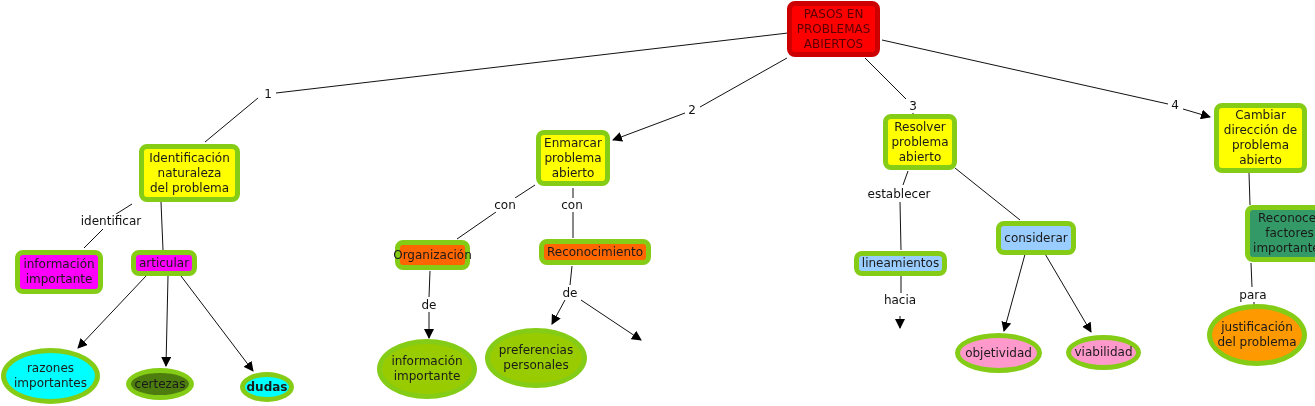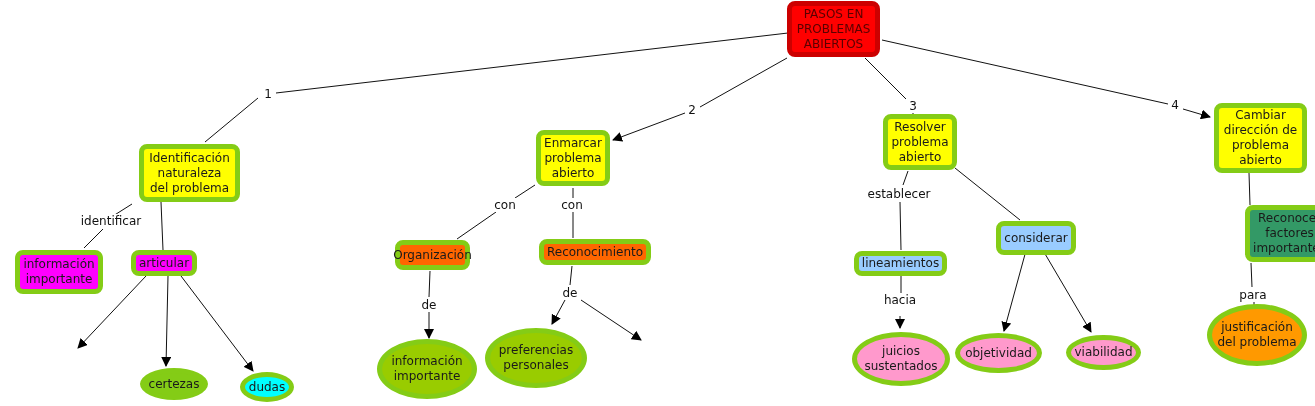--- a/index.html
+++ b/index.html
@@ -71,31 +71,31 @@
 
   <div class="node rect" style="left:787px;top:1px;width:93px;height:56px;background:#ff0000;color:#5a0000;border-color:#cc0000;">PASOS EN PROBLEMAS ABIERTOS</div>
 
   <div class="node rect" style="left:115px;top:144px;width:101px;height:58px;background:#ffff00;margin-left:24px;">Identificación naturaleza del problema</div>
   <div class="node rect" style="left:536px;top:130px;width:74px;height:56px;background:#ffff00;">Enmarcar problema abierto</div>
   <div class="node rect" style="left:1214px;top:103px;width:93px;height:70px;background:#ffff00;">Cambiar dirección de problema abierto</div>
   <div class="node rect" style="left:883px;top:114px;width:74px;height:56px;background:#ffff00;">Resolver problema abierto</div>
 
   <div class="node rect" style="left:15px;top:250px;width:88px;height:44px;background:#ff00ff;">información importante</div>
   <div class="node rect" style="left:131px;top:250px;width:66px;height:26px;background:#ff00ff;">articular</div>
-  <div class="node ellipse" style="left:140px;top:368px;width:68px;height:32px;background:#84cc16;">certezas</div>
-  <div class="node ellipse" style="left:240px;top:372px;width:54px;height:30px;background:#00ffff;">dudas</div>
+  <div class="node ellipse" style="left:1px;top:348px;width:99px;height:56px;background:#00ffff;">razones importantes</div>
+  <div class="node ellipse" style="left:126px;top:368px;width:68px;height:32px;background:#4d7c0f;">certezas</div>
+  <div class="node ellipse" style="left:240px;top:372px;width:54px;height:30px;background:#00ffff;font-weight:bold;">dudas</div>
 
   <div class="node rect" style="left:383px;top:240px;width:75px;height:30px;background:#ff6600;margin-left:12px;">Organización</div>
   <div class="node rect" style="left:517px;top:239px;width:112px;height:26px;background:#ff6600;margin-left:22px;">Reconocimiento</div>
   <div class="node ellipse" style="left:377px;top:339px;width:100px;height:60px;background:#99cc00;">información importante</div>
   <div class="node ellipse" style="left:485px;top:328px;width:102px;height:60px;background:#99cc00;">preferencias personales</div>
 
   <div class="node rect" style="left:854px;top:251px;width:93px;height:25px;background:#99ccff;">lineamientos</div>
   <div class="node rect" style="left:996px;top:221px;width:80px;height:34px;background:#99ccff;">considerar</div>
-  <div class="node ellipse" style="left:852px;top:332px;width:98px;height:54px;background:#ff99cc;">juicios sustentados</div>
   <div class="node ellipse" style="left:955px;top:333px;width:87px;height:40px;background:#ff99cc;">objetividad</div>
   <div class="node ellipse" style="left:1066px;top:335px;width:75px;height:35px;background:#ff99cc;">viabilidad</div>
 
   <div class="node rect" style="left:1205px;top:205px;width:89px;height:57px;background:#339966;margin-left:40px;">Reconocer factores importantes</div>
   <div class="node ellipse" style="left:1207px;top:304px;width:100px;height:62px;background:#ff9900;">justificación del problema</div>
 
   <span class="lbl" style="left:268px;top:94px;">1</span>
   <span class="lbl" style="left:692px;top:110px;">2</span>
   <span class="lbl" style="left:913px;top:106px;">3</span>
   <span class="lbl" style="left:1175px;top:105px;">4</span>

